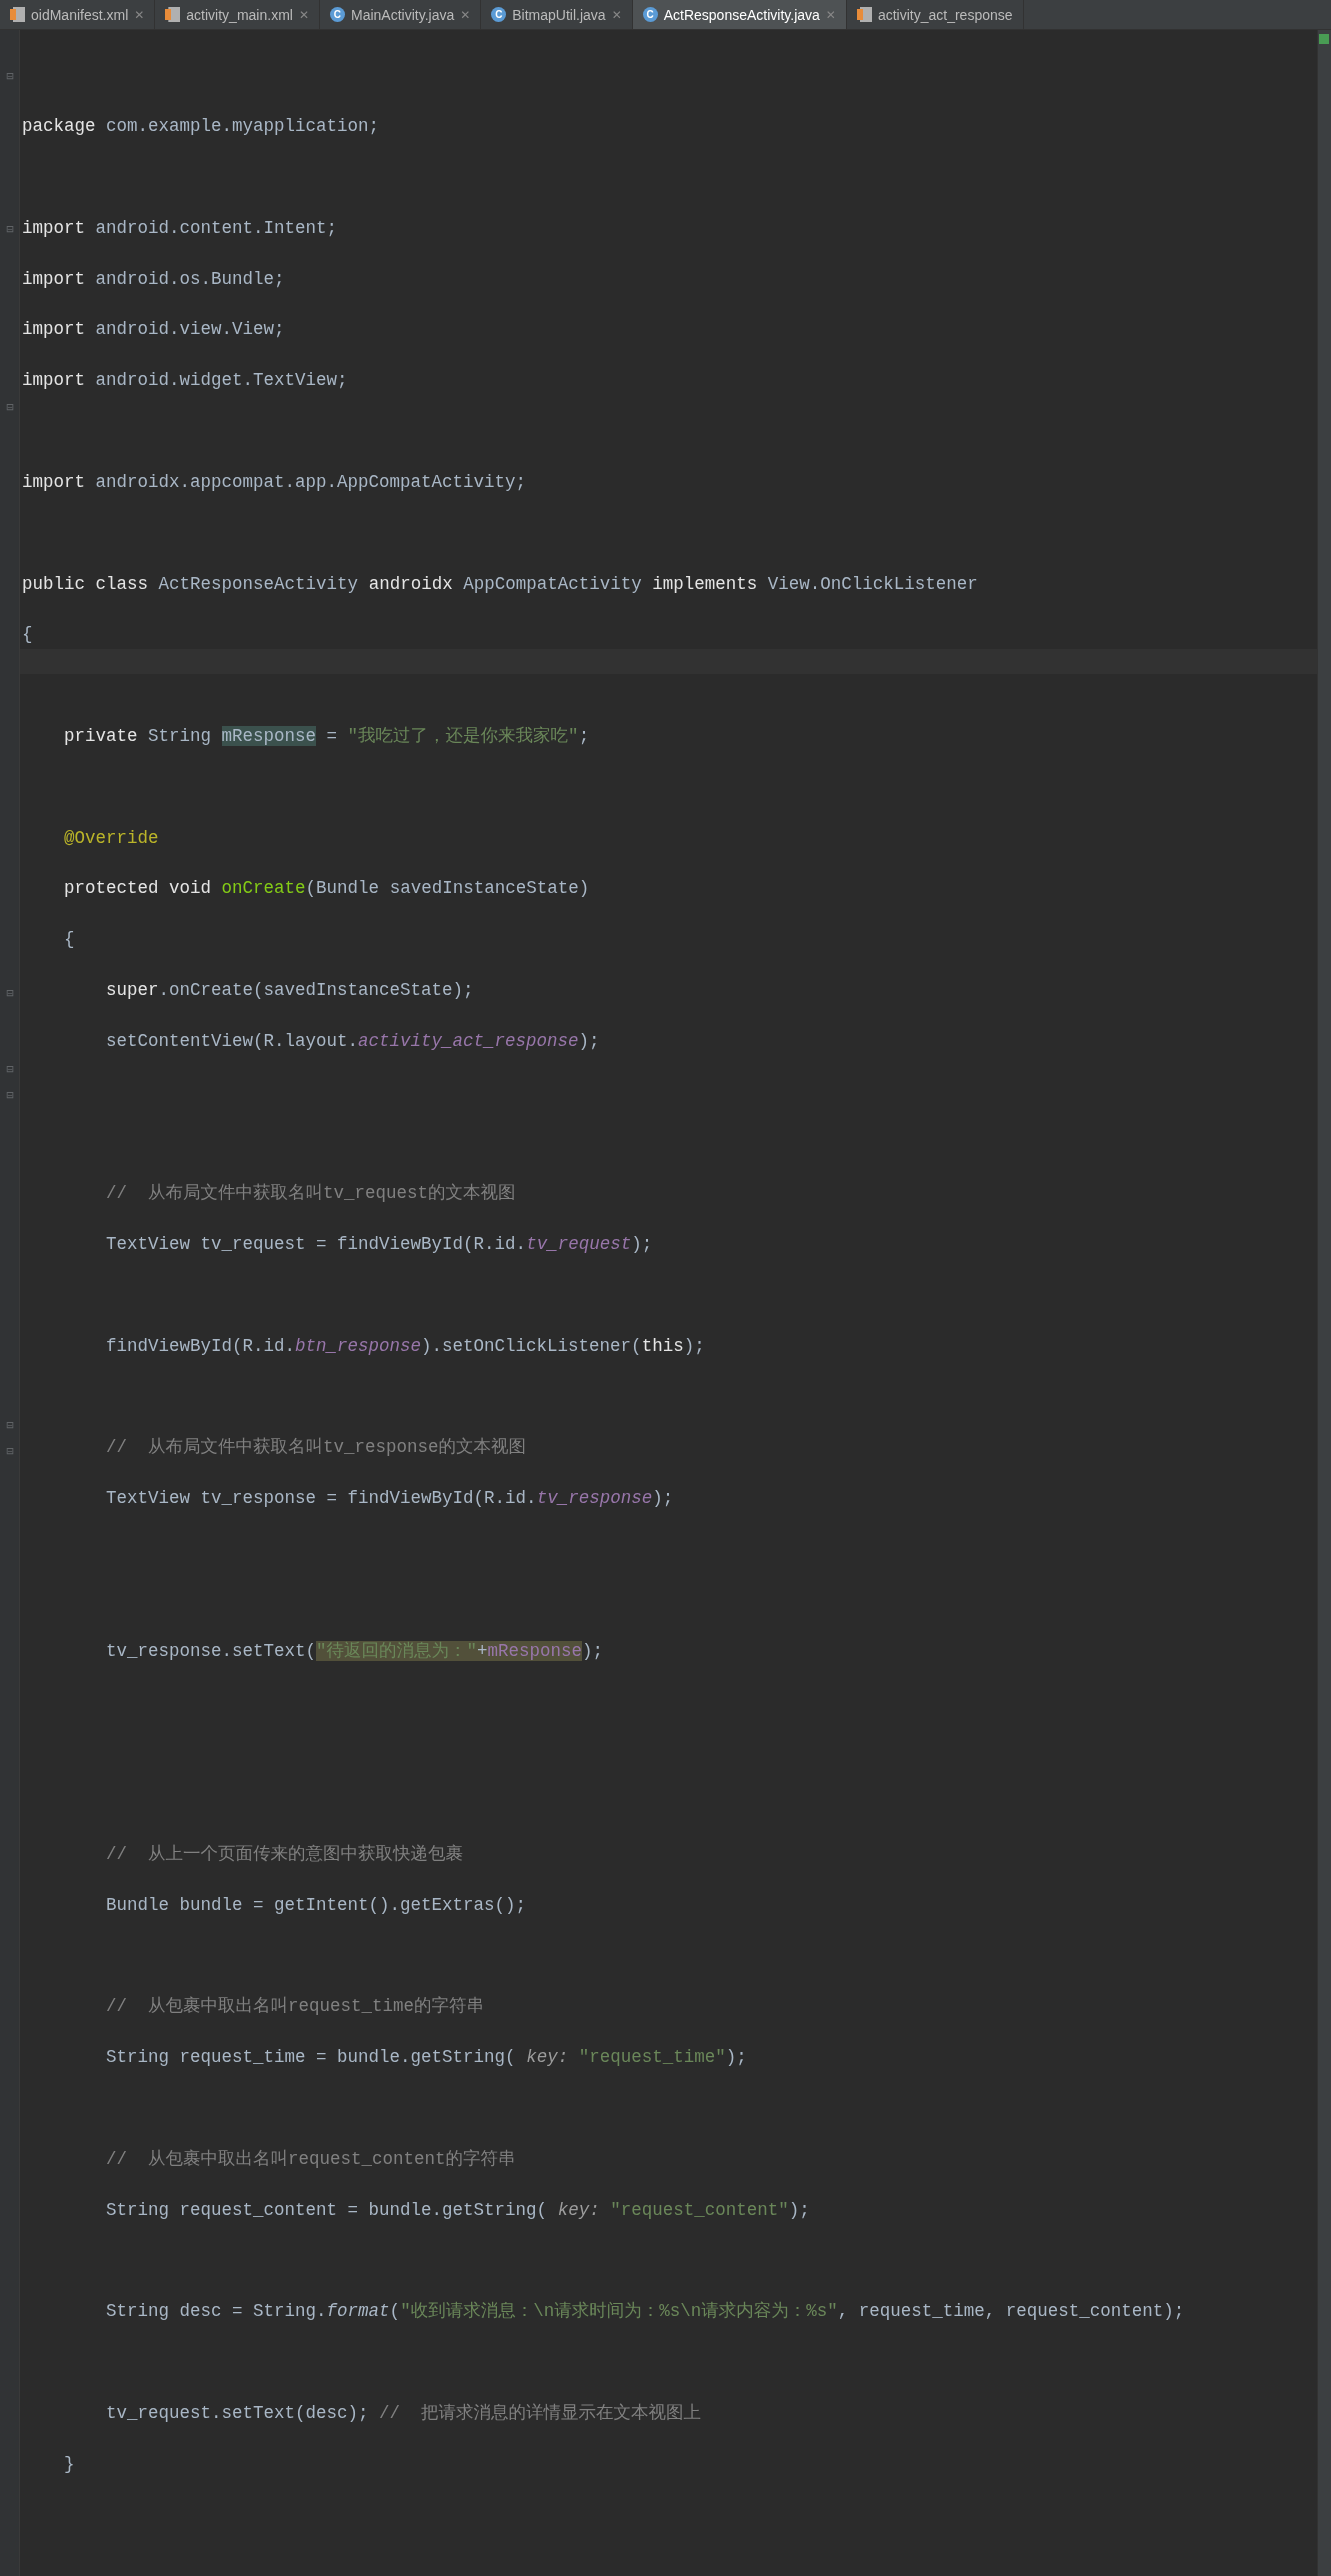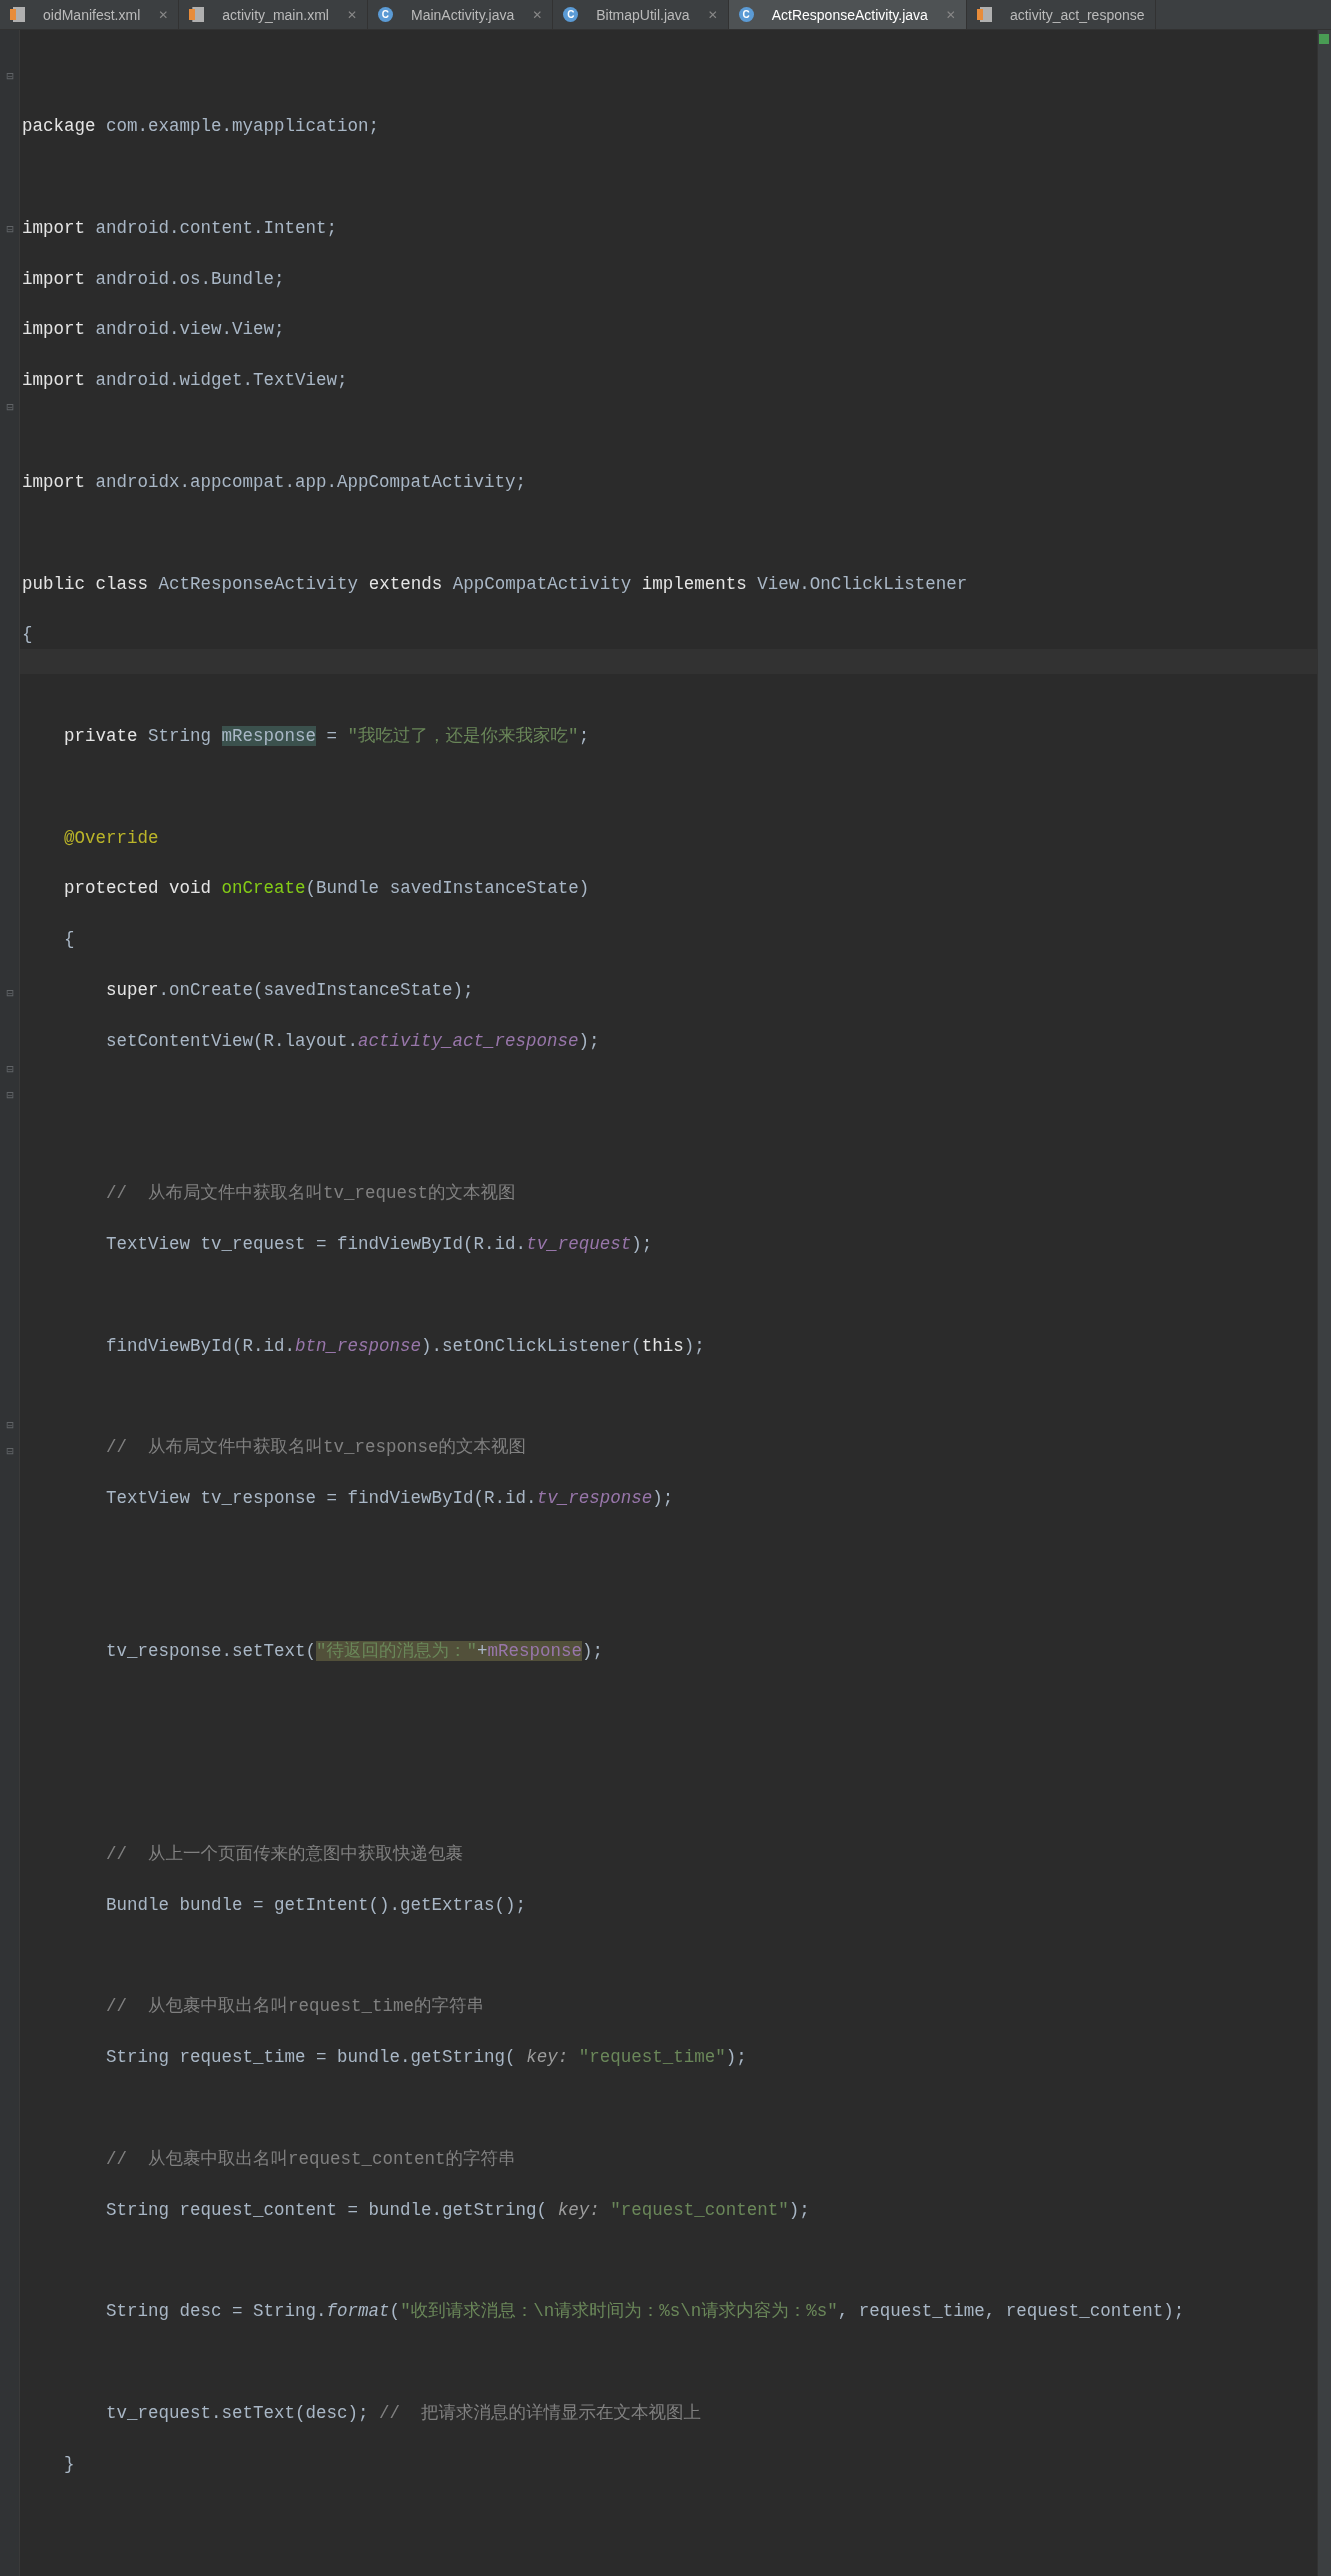--- a/index.html
+++ b/index.html
@@ -19,21 +19,21 @@
   border-bottom: 1px solid #323232;
   align-items: stretch;
   font-family: Arial, sans-serif;
   font-size: 14px;
   overflow: hidden;
 }
 .tab {
   display: flex;
   align-items: center;
   padding: 0 10px;
-  gap: 18px;
+  gap: 6px;
   color: #bbbbbb;
   border-right: 1px solid #323232;
   white-space: nowrap;
   cursor: pointer;
 }
 .tab.active { background: #4e5254; color: #ffffff; }
 .tab .close { color: #888; font-size: 12px; }
 .java-icon { width: 15px; height: 15px; border-radius: 50%; background: #5b9bd5; color: #fff; display: inline-flex; align-items: center; justify-content: center; font-size: 10px; font-weight: bold; }
 .xml-icon { width: 15px; height: 15px; display: inline-block; position: relative; }
 .xml-icon::before { content: ''; position: absolute; inset: 0; background: #b0b0b0; clip-path: polygon(20% 0, 100% 0, 100% 100%, 20% 100%, 20% 0); }
@@ -138,21 +138,21 @@
 <div class="caret-line" style="top:619px;"></div>
 <div><span class="kw">package</span> <span>com.example.myapplication</span><span>;</span></div>
 <div> </div>
 <div><span class="kw">import</span> <span>android.content.Intent</span><span>;</span></div>
 <div><span class="kw">import</span> <span>android.os.Bundle</span><span>;</span></div>
 <div><span class="kw">import</span> <span>android.view.View</span><span>;</span></div>
 <div><span class="kw">import</span> <span>android.widget.TextView</span><span>;</span></div>
 <div> </div>
 <div><span class="kw">import</span> <span>androidx.appcompat.app.AppCompatActivity</span><span>;</span></div>
 <div> </div>
-<div><span class="kw">public</span> <span class="kw">class</span> <span>ActResponseActivity</span> <span class="kw">extends</span> <span>AppCompatActivity</span> <span class="kw">implements</span> <span>View.OnClickListener</span></div>
+<div><span class="kw">public</span> <span class="kw">class</span> <span>ActResponseActivity</span> <span class="kw">androidx</span> <span>AppCompatActivity</span> <span class="kw">implements</span> <span>View.OnClickListener</span></div>
 <div>{</div>
 <div> </div>
 <div>    <span class="kw">private</span> <span>String</span> <span class="fld hl-d">mResponse</span><span> = </span><span class="str">"我吃过了，还是你来我家吃"</span><span>;</span></div>
 <div> </div>
 <div>    <span class="ann">@Override</span></div>
 <div>    <span class="kw">protected</span> <span class="kw">void</span> <span class="fn">onCreate</span><span>(</span><span>Bundle</span> <span>savedInstanceState</span><span>)</span></div>
 <div>    {</div>
 <div>        <span class="kw">super</span><span>.onCreate(savedInstanceState);</span></div>
 <div>        <span>setContentView(R.layout.</span><span class="fld italic">activity_act_response</span><span>);</span></div>
 <div> </div>

